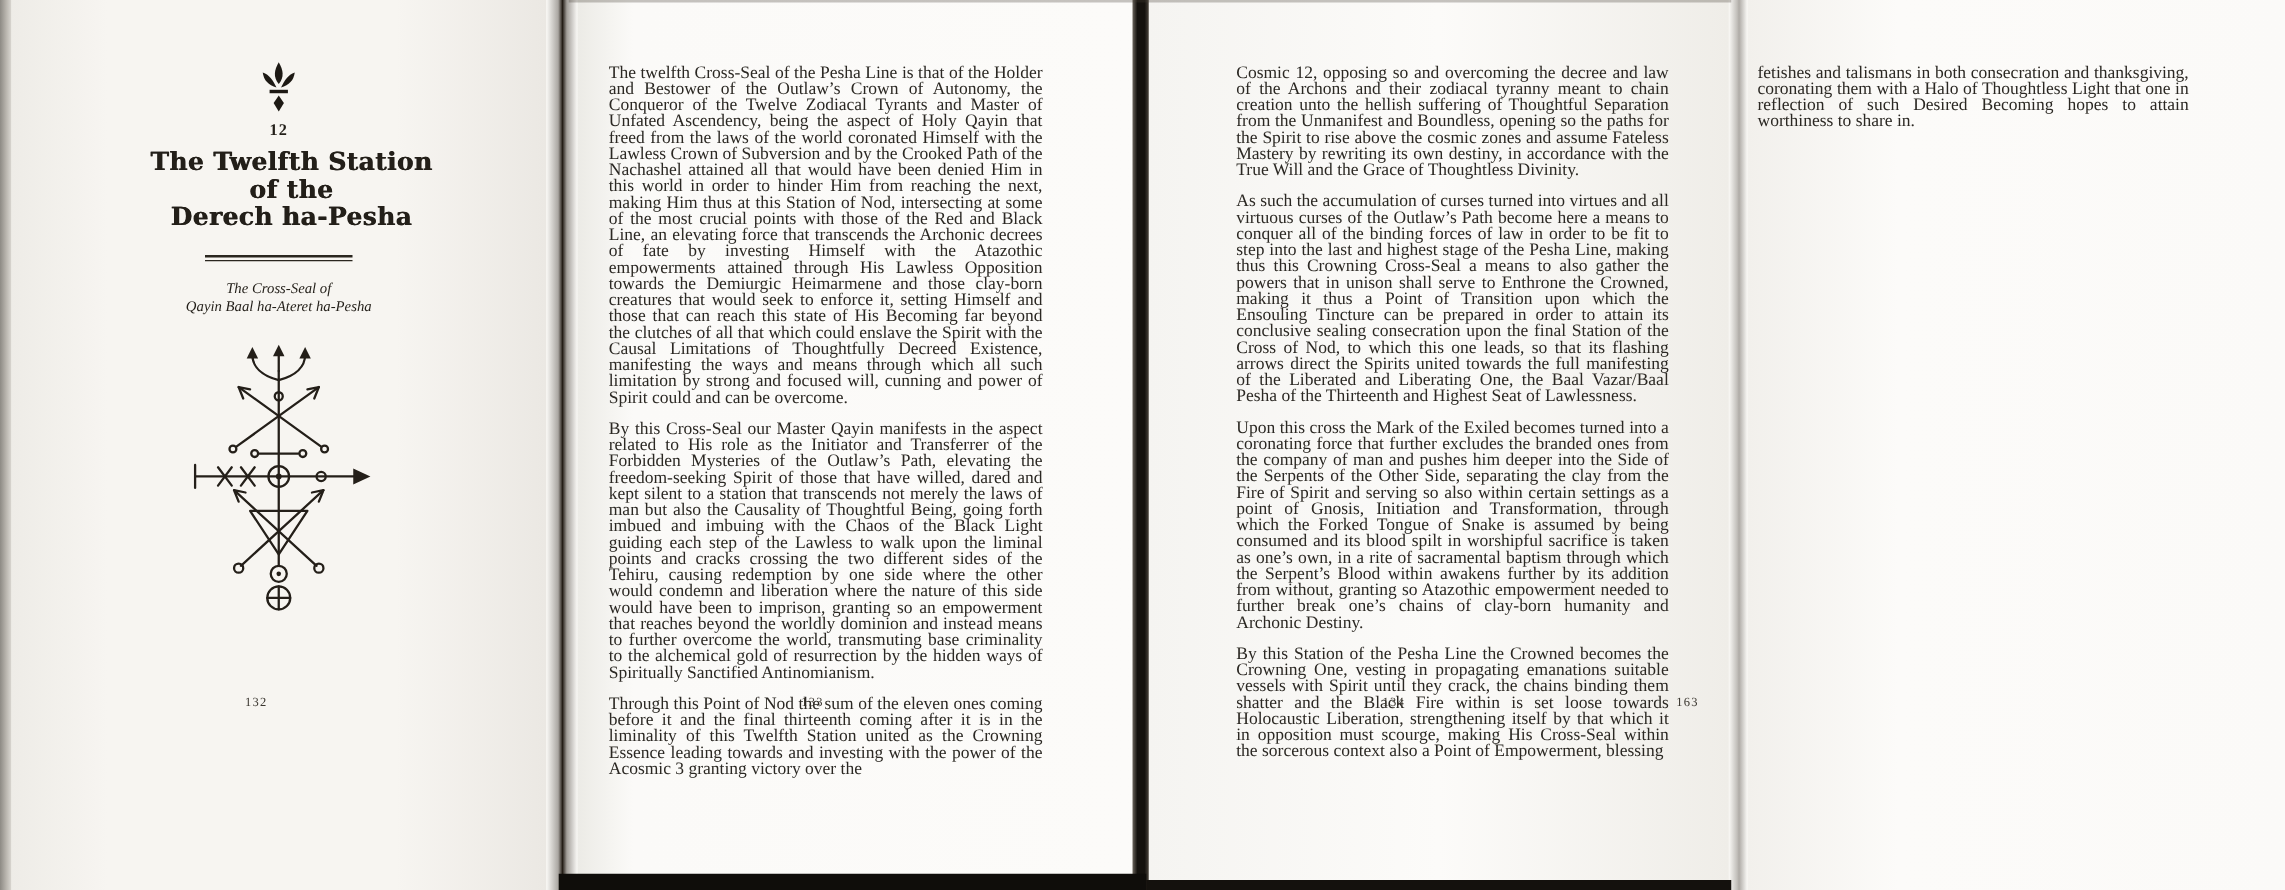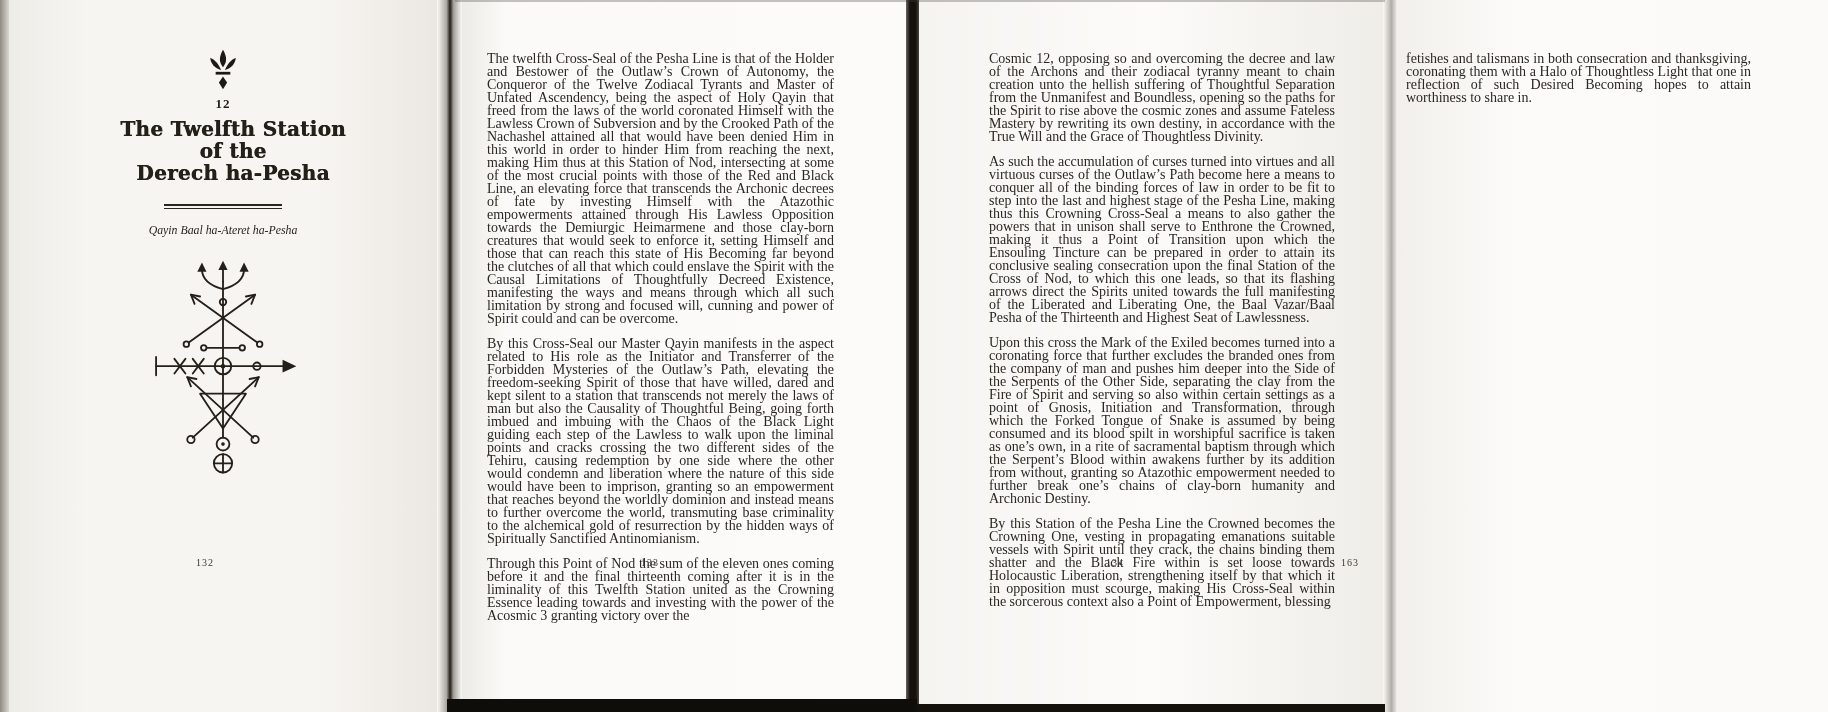--- a/index.html
+++ b/index.html
@@ -95,20 +95,21 @@
 
     <h1 class="station-title">
       <span>The Twelfth Station</span>
       <span>of the</span>
       <span>Derech ha-Pesha</span>
     </h1>
 
     <div class="double-rule"></div>
 
     <div class="subtitle">
+      <span>The Cross-Seal of</span>
       <span>Qayin Baal ha-Ateret ha-Pesha</span>
     </div>
 
     <div class="sigil">
       <svg viewBox="0 0 170 240" xmlns="http://www.w3.org/2000/svg">
 
         <path d="M85,26 L85,196"></path>
 
         <path d="M85,26 L85,10"></path>
         <path class="fill" d="M85,3 L80,13 L90,13 Z"></path>

